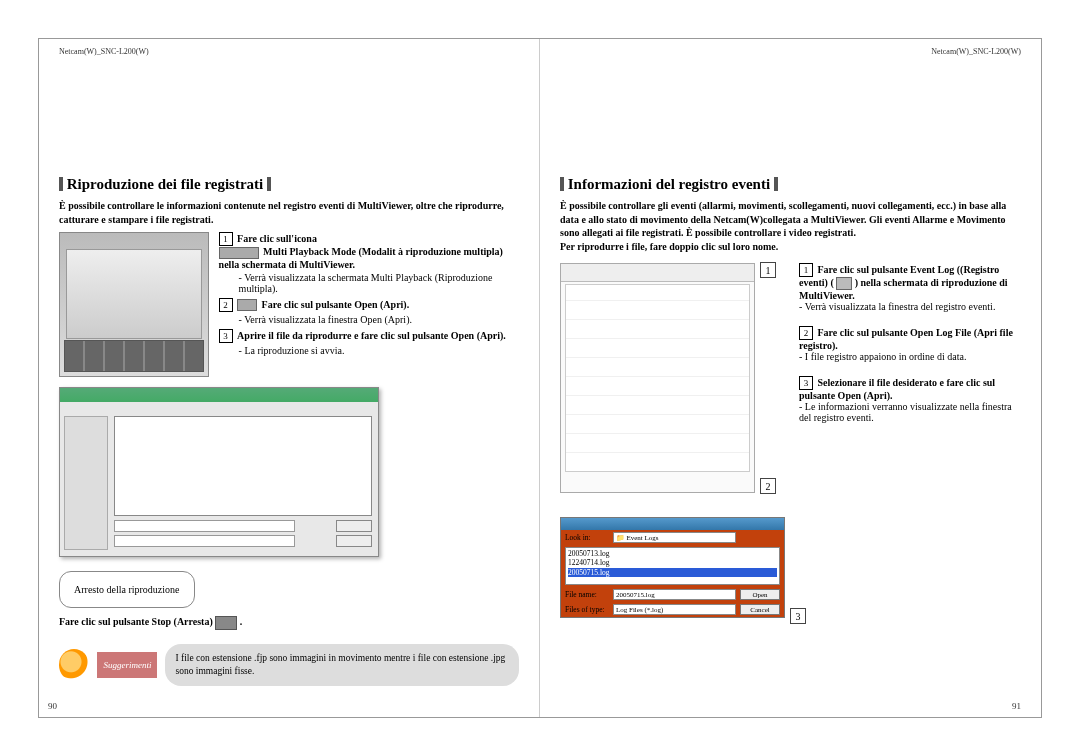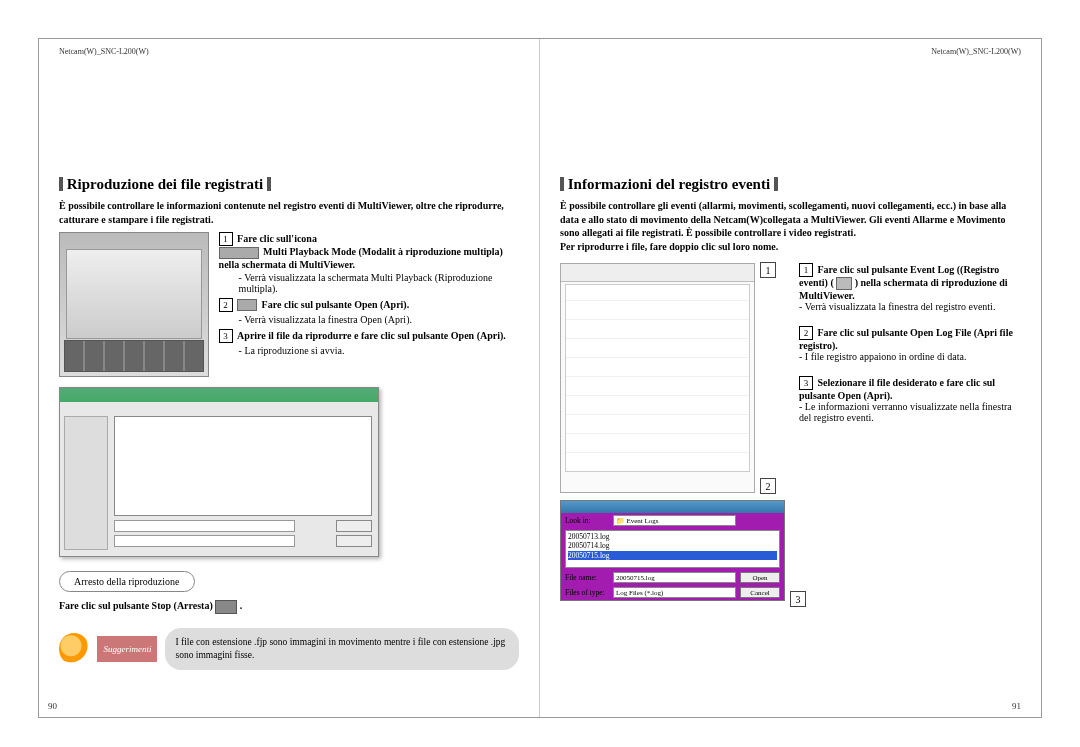--- a/index.html
+++ b/index.html
@@ -121,21 +121,21 @@
   }
   .open-dialog .titlebar { height: 14px; background: linear-gradient(#5a7,#4a6); }
   .open-dialog .sidebar { position: absolute; top: 28px; left: 4px; width: 44px; bottom: 6px; background: #ddd; border: 1px solid #aaa; }
   .open-dialog .filelist { position: absolute; top: 28px; left: 54px; right: 6px; height: 100px; background: #fff; border: 1px solid #888; }
   .open-dialog .bottom { position: absolute; bottom: 6px; left: 54px; right: 6px; height: 30px; }
   .open-dialog .field { height: 12px; background: #fff; border: 1px solid #999; margin-bottom: 3px; }
   .open-dialog .btn { position: absolute; right: 0; width: 36px; height: 12px; background: #eee; border: 1px solid #888; font-size: 7px; text-align: center; }
 
   .pill {
     display: inline-block;
-    padding: 4px 14px;
+    padding: 12px 14px;
     border: 1px solid #888;
     border-radius: 12px;
     font-size: 10px;
     margin: 14px 0 8px;
   }
   .stop-line { font-size: 10px; font-weight: bold; }
   .stop-icon {
     display: inline-block; width: 22px; height: 14px;
     background: #888; border: 1px solid #555;
     vertical-align: middle;
@@ -186,22 +186,22 @@
   .right-steps { flex: 1; font-size: 10px; }
   .right-steps .blk { margin-bottom: 14px; }
   .right-steps .blk b { font-weight: bold; }
   .el-icon {
     display: inline-block; width: 16px; height: 13px;
     background: #bbb; border: 1px solid #666; vertical-align: middle;
   }
   .open-log {
     width: 225px;
     border: 1px solid #777;
-    background: #a21caf;
-    margin-top: 7px;
+    background: #c2410c;
+    margin-top: 24px;
     position: relative;
   }
   .open-log .titlebar { height: 12px; background: linear-gradient(#59c,#37a); }
   .open-log .row { display: flex; align-items: center; font-size: 7.5px; padding: 2px 4px; gap: 4px; }
   .open-log .row .lbl { width: 44px; }
   .open-log .row .fld { flex: 1; background: #fff; border: 1px solid #888; height: 11px; font-size: 7px; padding: 0 2px; line-height: 10px; }
   .open-log .files { margin: 2px 4px; background: #fff; border: 1px solid #888; height: 38px; font-size: 7.5px; padding: 1px 2px; line-height: 1.25; }
   .open-log .files .sel { background: #2a5bd7; color: #fff; }
   .open-log .minibtn { width: 40px; height: 11px; border: 1px solid #777; background: #eee; font-size: 7px; text-align: center; line-height: 10px; }
   .page-num { position: absolute; bottom: 6px; font-size: 9px; color: #333; }
@@ -306,21 +306,21 @@
 
           <div class="open-log">
             <div class="titlebar"></div>
             <div class="row">
               <span class="lbl">Look in:</span>
               <span class="fld">📁 <span>Event Logs</span></span>
               <span style="width:40px"></span>
             </div>
             <div class="files">
               <div>20050713.log</div>
-              <div>20050714.log</div>
+              <div>12240714.log</div>
               <div class="sel">20050715.log</div>
             </div>
             <div class="row">
               <span class="lbl">File name:</span>
               <span class="fld">20050715.log</span>
               <span class="minibtn">Open</span>
             </div>
             <div class="row">
               <span class="lbl">Files of type:</span>
               <span class="fld">Log Files (*.log)</span>

